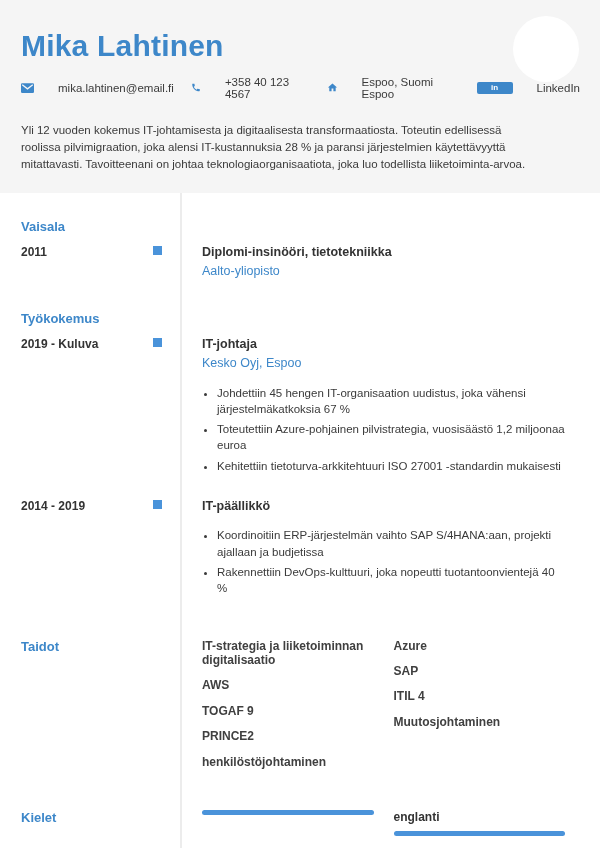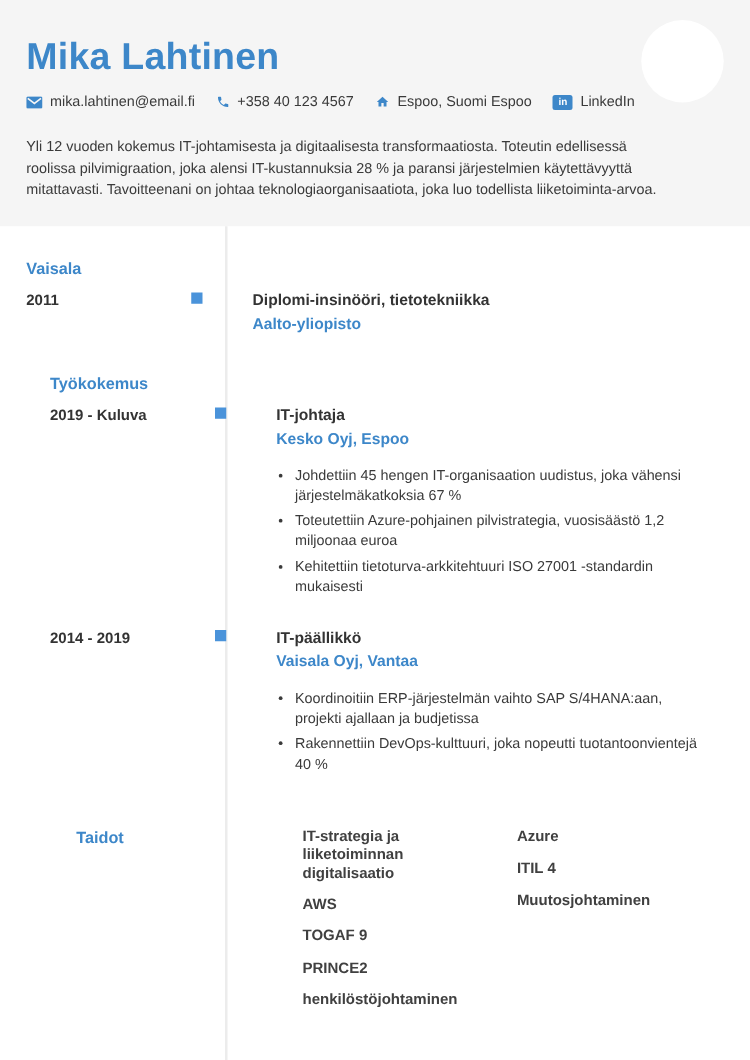--- a/index.html
+++ b/index.html
@@ -12,42 +12,42 @@
   *{box-sizing:border-box;}
   html,body{margin:0;padding:0;background:#fff;}
   body{font-family:"Liberation Sans","DejaVu Sans",sans-serif;color:var(--text);}
   .page{width:600px;height:848px;background:#fff;overflow:hidden;display:flex;flex-direction:column;}
 
   
   .header{position:relative;background:var(--header-bg);padding:30px 20px 20px 21px;}
   .avatar{position:absolute;top:16px;right:21px;width:66px;height:66px;border-radius:50%;background:#fff;}
   h1.name{margin:0 0 14px;font-size:30px;line-height:1.05;font-weight:700;color:var(--accent);letter-spacing:0.2px;}
   .contacts{display:flex;align-items:center;gap:17px;font-size:11.5px;margin-bottom:22px;}
-  .contact{display:inline-flex;align-items:center;gap:6px;color:var(--text);}
+  .contact{display:inline-flex;align-items:center;gap:24px;color:var(--text);}
   .contact svg{display:block;}
-  .li-badge{display:inline-flex;align-items:center;justify-content:center;width:16px;height:12px;border-radius:2px;background:var(--accent);color:#fff;font-size:8px;font-weight:700;line-height:1;}
+  .li-badge{display:inline-flex;align-items:center;justify-content:center;width:36px;height:12px;border-radius:2px;background:var(--accent);color:#fff;font-size:8px;font-weight:700;line-height:1;}
   .summary{margin:0;font-size:11.5px;line-height:1.5;padding-right:42px;color:var(--text);}
 
   
   .body{position:relative;flex:1;padding-top:26px;}
   .timeline-line{position:absolute;left:180px;top:0;bottom:0;width:2px;background:var(--divider);}
   .sec{display:grid;grid-template-columns:180px 1fr;align-items:start;}
   .cell-l{padding-left:21px;}
   .cell-r{position:relative;padding-left:22px;padding-right:35px;}
   h2.sec-title{margin:0 0 10px;font-size:13px;font-weight:700;color:var(--accent);}
   .date{font-size:12px;font-weight:700;color:#333;padding-top:1px;}
   .entry{margin-bottom:20px;}
   .marker{position:absolute;left:-27px;top:2px;width:9px;height:9px;background:var(--bar);}
   .etitle{font-size:12.5px;font-weight:700;color:#333;line-height:1.3;}
-  .company{font-size:12.5px;font-weight:700;color:var(--accent);line-height:1.35;margin-top:2px;}
+  .company{font-size:12.5px;font-weight:400;color:var(--accent);line-height:1.35;margin-top:2px;}
   ul.bullets{margin:13px 0 0;padding-left:15px;font-size:11.5px;line-height:1.42;}
   ul.bullets li{margin-bottom:4px;color:var(--text);}
   .sec-edu{margin-bottom:12px;}
-  .sec-exp{margin-bottom:18px;margin-left:19px;}
-  .sec-skills{margin-bottom:30px;margin-left:40px;}
+  .sec-exp{margin-bottom:18px;}
+  .sec-skills{margin-bottom:30px;}
 
   .two-col{display:grid;grid-template-columns:1fr 1fr;column-gap:20px;}
   .skill{font-size:12px;font-weight:700;color:#404040;line-height:1.2;margin-bottom:11px;}
   .lang .lang-name{font-size:12px;font-weight:700;color:#333;margin-bottom:7px;}
   .lang-bar{height:5px;background:transparent;border-radius:3px;}
   .lang-fill{height:5px;background:var(--bar);border-radius:3px;}
 </style>
 </head>
 <body>
 
@@ -121,21 +121,20 @@
           <li>Johdettiin 45 hengen IT-organisaation uudistus, joka vähensi järjestelmäkatkoksia 67 %</li>
           <li>Toteutettiin Azure-pohjainen pilvistrategia, vuosisäästö 1,2 miljoonaa euroa</li>
           <li>Kehitettiin tietoturva-arkkitehtuuri ISO 27001 -standardin mukaisesti</li>
         </ul>
       </div>
 
       <div class="cell-l date">2014 - 2019</div>
       <div class="cell-r entry">
         <span class="marker"></span>
         <div class="etitle">IT-päällikkö</div>
-        <div class="company">Vaisala Oyj, Vantaa</div>
         <ul class="bullets">
           <li>Koordinoitiin ERP-järjestelmän vaihto SAP S/4HANA:aan, projekti ajallaan ja budjetissa</li>
           <li>Rakennettiin DevOps-kulttuuri, joka nopeutti tuotantoonvientejä 40 %</li>
         </ul>
       </div>
     </section>
 
     <section class="sec sec-skills">
       <div class="cell-l">
         <h2 class="sec-title">Taidot</h2>
@@ -144,20 +143,21 @@
         <div class="two-col">
           <div>
             <div class="skill">IT-strategia ja liiketoiminnan digitalisaatio</div>
             <div class="skill">AWS</div>
             <div class="skill">TOGAF 9</div>
             <div class="skill">PRINCE2</div>
             <div class="skill">henkilöstöjohtaminen</div>
           </div>
           <div>
             <div class="skill">Azure</div>
+            <div class="skill">SAP</div>
             <div class="skill">ITIL 4</div>
             <div class="skill">Muutosjohtaminen</div>
           </div>
         </div>
       </div>
     </section>
 
     <section class="sec sec-langs">
       <div class="cell-l">
         <h2 class="sec-title">Kielet</h2>

